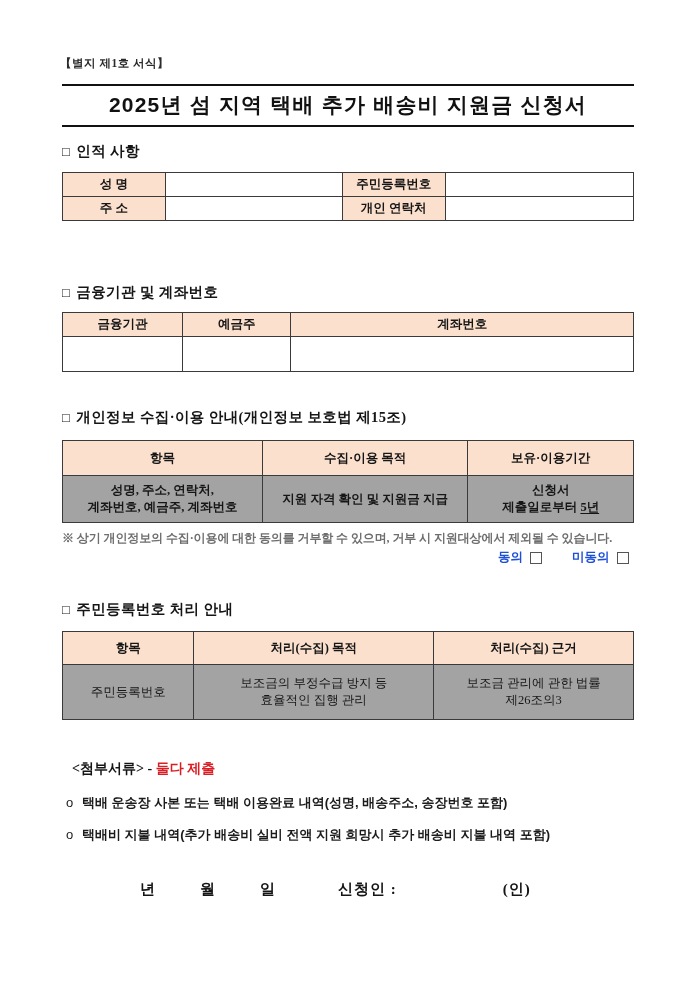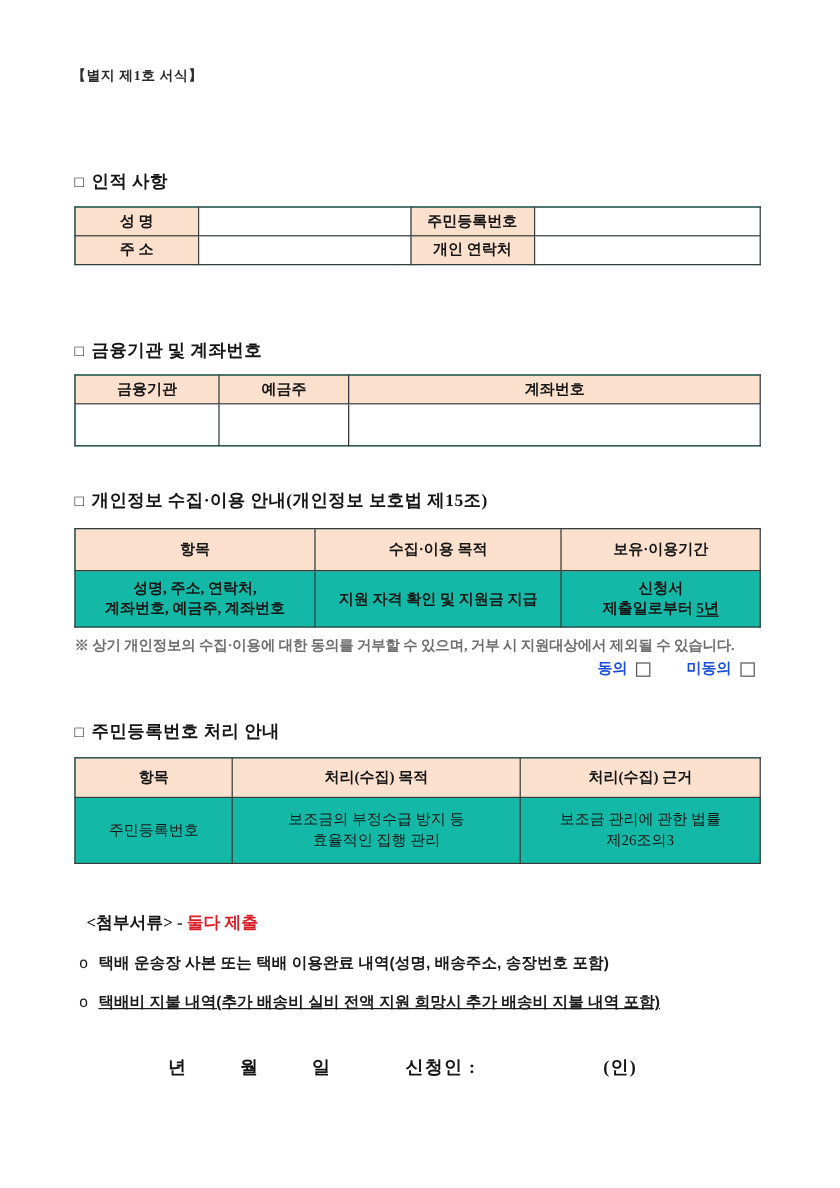--- a/index.html
+++ b/index.html
@@ -73,21 +73,21 @@
     font-size: 13px;
     margin-right: 6px;
     font-weight: normal;
   }
 
   
   table.form-table {
     position: absolute;
     border-collapse: collapse;
     table-layout: fixed;
-    background: #14b8a6;
+    background: #a3a3a3;
   }
   table.form-table td, table.form-table th {
     border: 1px solid #3a3a3a;
     font-size: 12.5px;
     font-weight: bold;
     text-align: center;
     vertical-align: middle;
     padding: 3px 4px;
     line-height: 1.35;
     color: #161616;
@@ -170,20 +170,25 @@
   .sp-md { display: inline-block; width: 44px; }
   .sp-lg { display: inline-block; width: 62px; }
 </style>
 </head>
 <body>
 
 <div class="page">
 
   <div class="form-no">【별지 제1호 서식】</div>
 
+  <div class="title-block">
+    <div class="rule-top"></div>
+    <div class="doc-title">2025년 섬 지역 택배 추가 배송비 지원금 신청서</div>
+    <div class="rule-bottom"></div>
+  </div>
 
   <div class="section-head" style="left:62px; top:142px;">
     <span class="box-glyph">□</span><span>인적 사항</span>
   </div>
 
   <table class="form-table" style="left:62px; top:172px; width:572px;">
     <colgroup>
       <col style="width:18%">
         <col style="width:31%">
         <col style="width:18%">
@@ -296,21 +301,21 @@
   </table>
 
   <div class="attach-head" style="left:72px; top:760px;">
     <span>&lt;첨부서류&gt; - </span><span class="accent">둘다 제출</span>
   </div>
 
   <div class="attach-item" style="left:66px; top:794px;">
     <span class="bullet">o</span><span>택배 운송장 사본 또는 택배 이용완료 내역(성명, 배송주소, 송장번호 포함)</span>
   </div>
 
-  <div class="attach-item" style="left:66px; top:826px;text-decoration:underline;">
+  <div class="attach-item" style="left:66px; top:826px;">
     <span class="bullet">o</span><span>택배비 지불 내역(추가 배송비 실비 전액 지원 희망시 추가 배송비 지불 내역 포함)</span>
   </div>
 
   <div class="sign-line" style="left:140px; top:880px;text-align:right;">
     <span>년</span><span class="sp-md"></span><span>월</span><span class="sp-md"></span><span>일</span><span class="sp-lg"></span><span>신청인 :</span><span class="sp-lg"></span><span class="sp-md"></span><span>(인)</span>
   </div>
 
 </div>
 
 </body></html>

